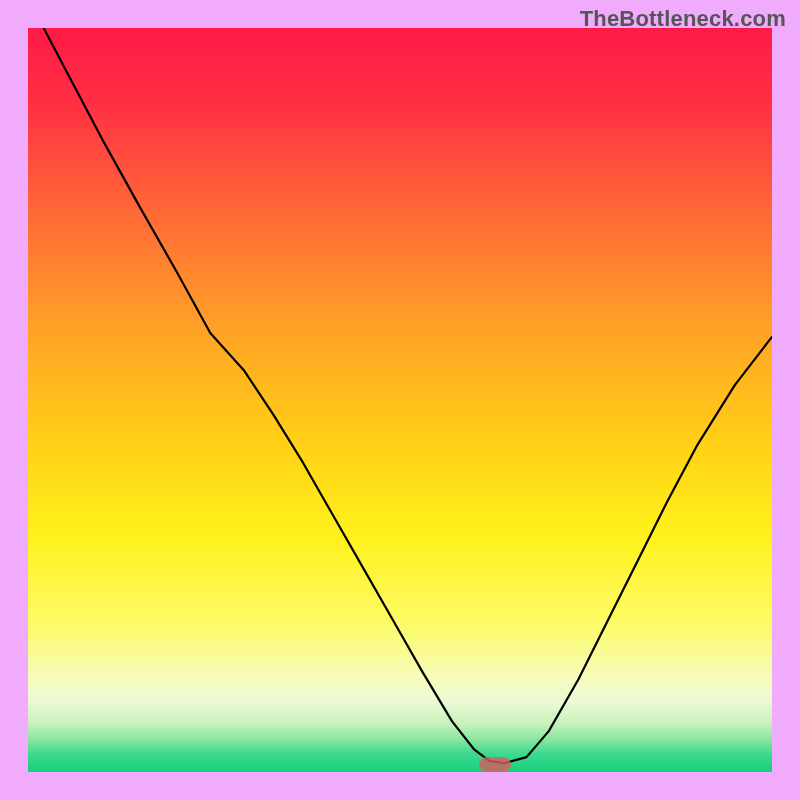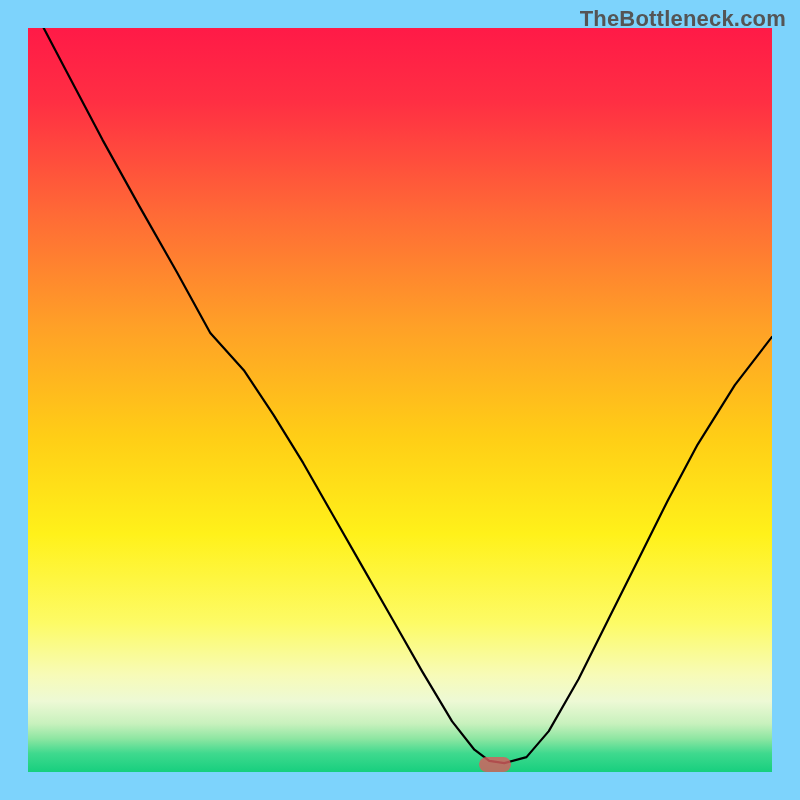--- a/index.html
+++ b/index.html
@@ -7,21 +7,21 @@
     padding: 0;
     width: 800px;
     height: 800px;
     background: #000;
     overflow: hidden;
   }
   .frame {
     position: relative;
     width: 800px;
     height: 800px;
-    background: #7dd3fc;
+    background: #f0abfc;
   }
   .plot {
     position: absolute;
     left: 28px;
     top: 28px;
     width: 744px;
     height: 744px;
     overflow: hidden;
   }
   .gradient {

